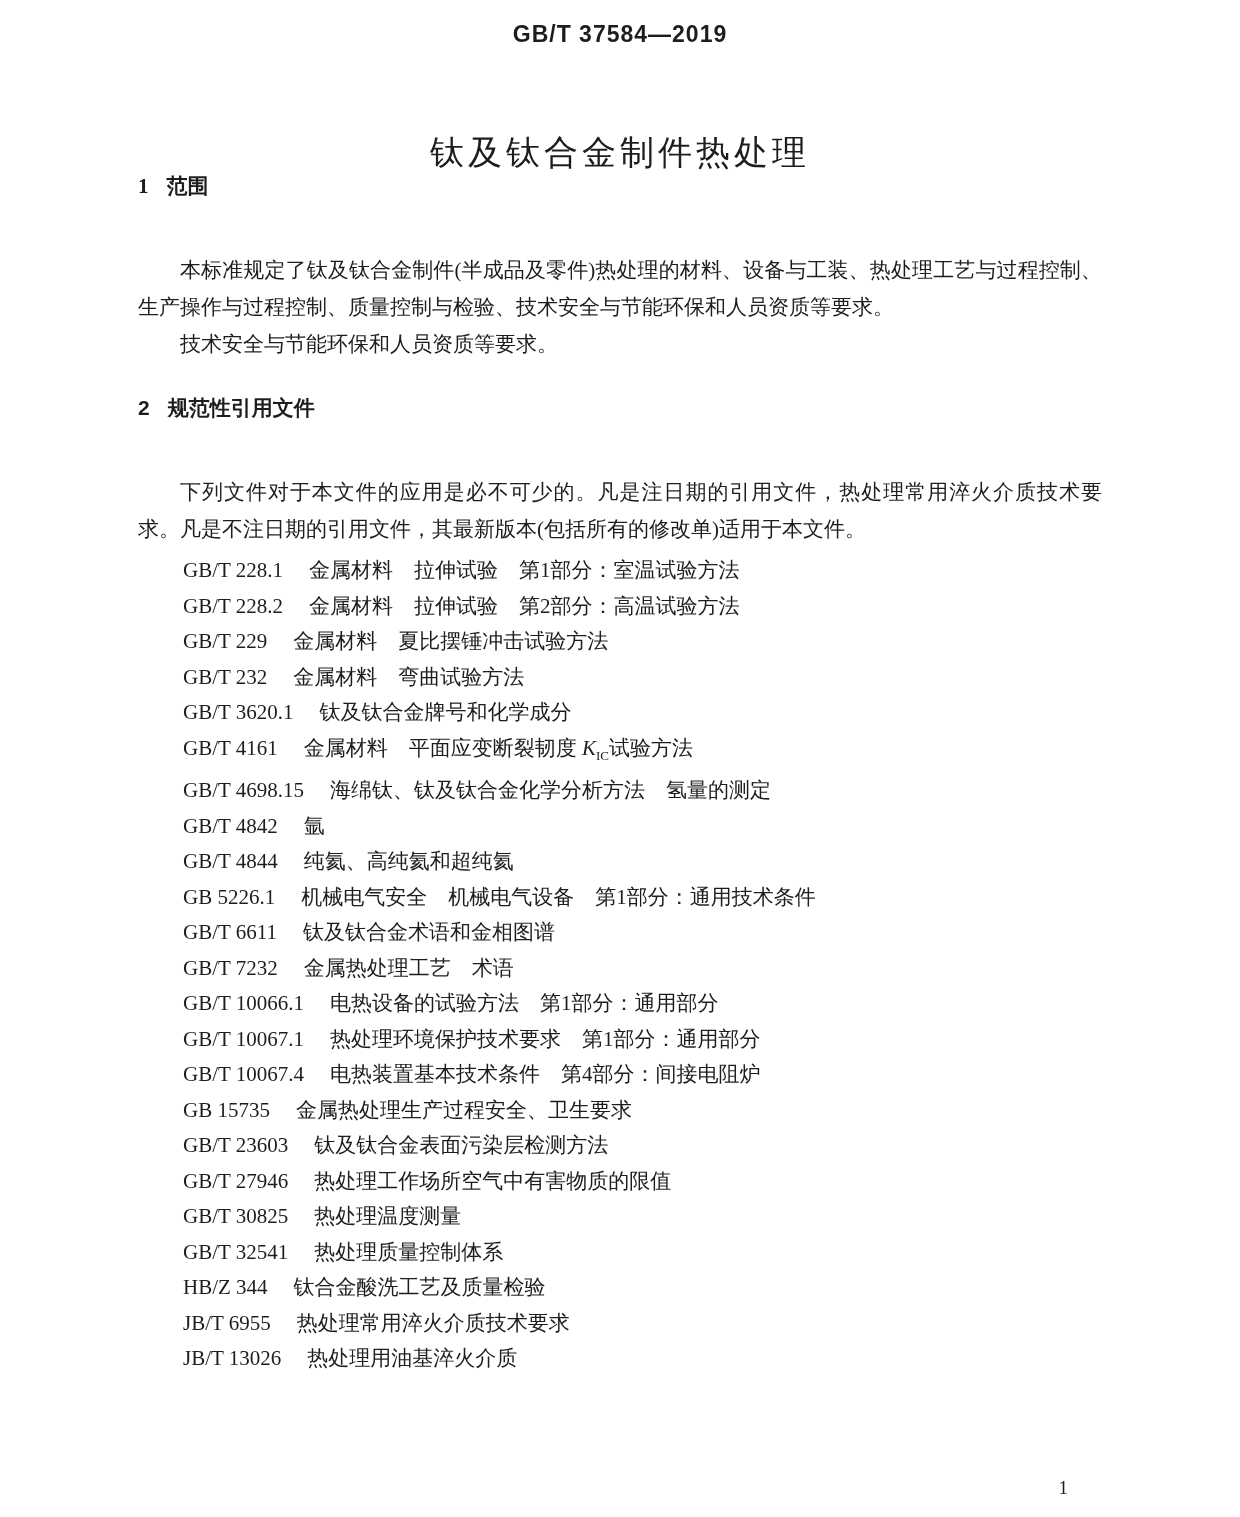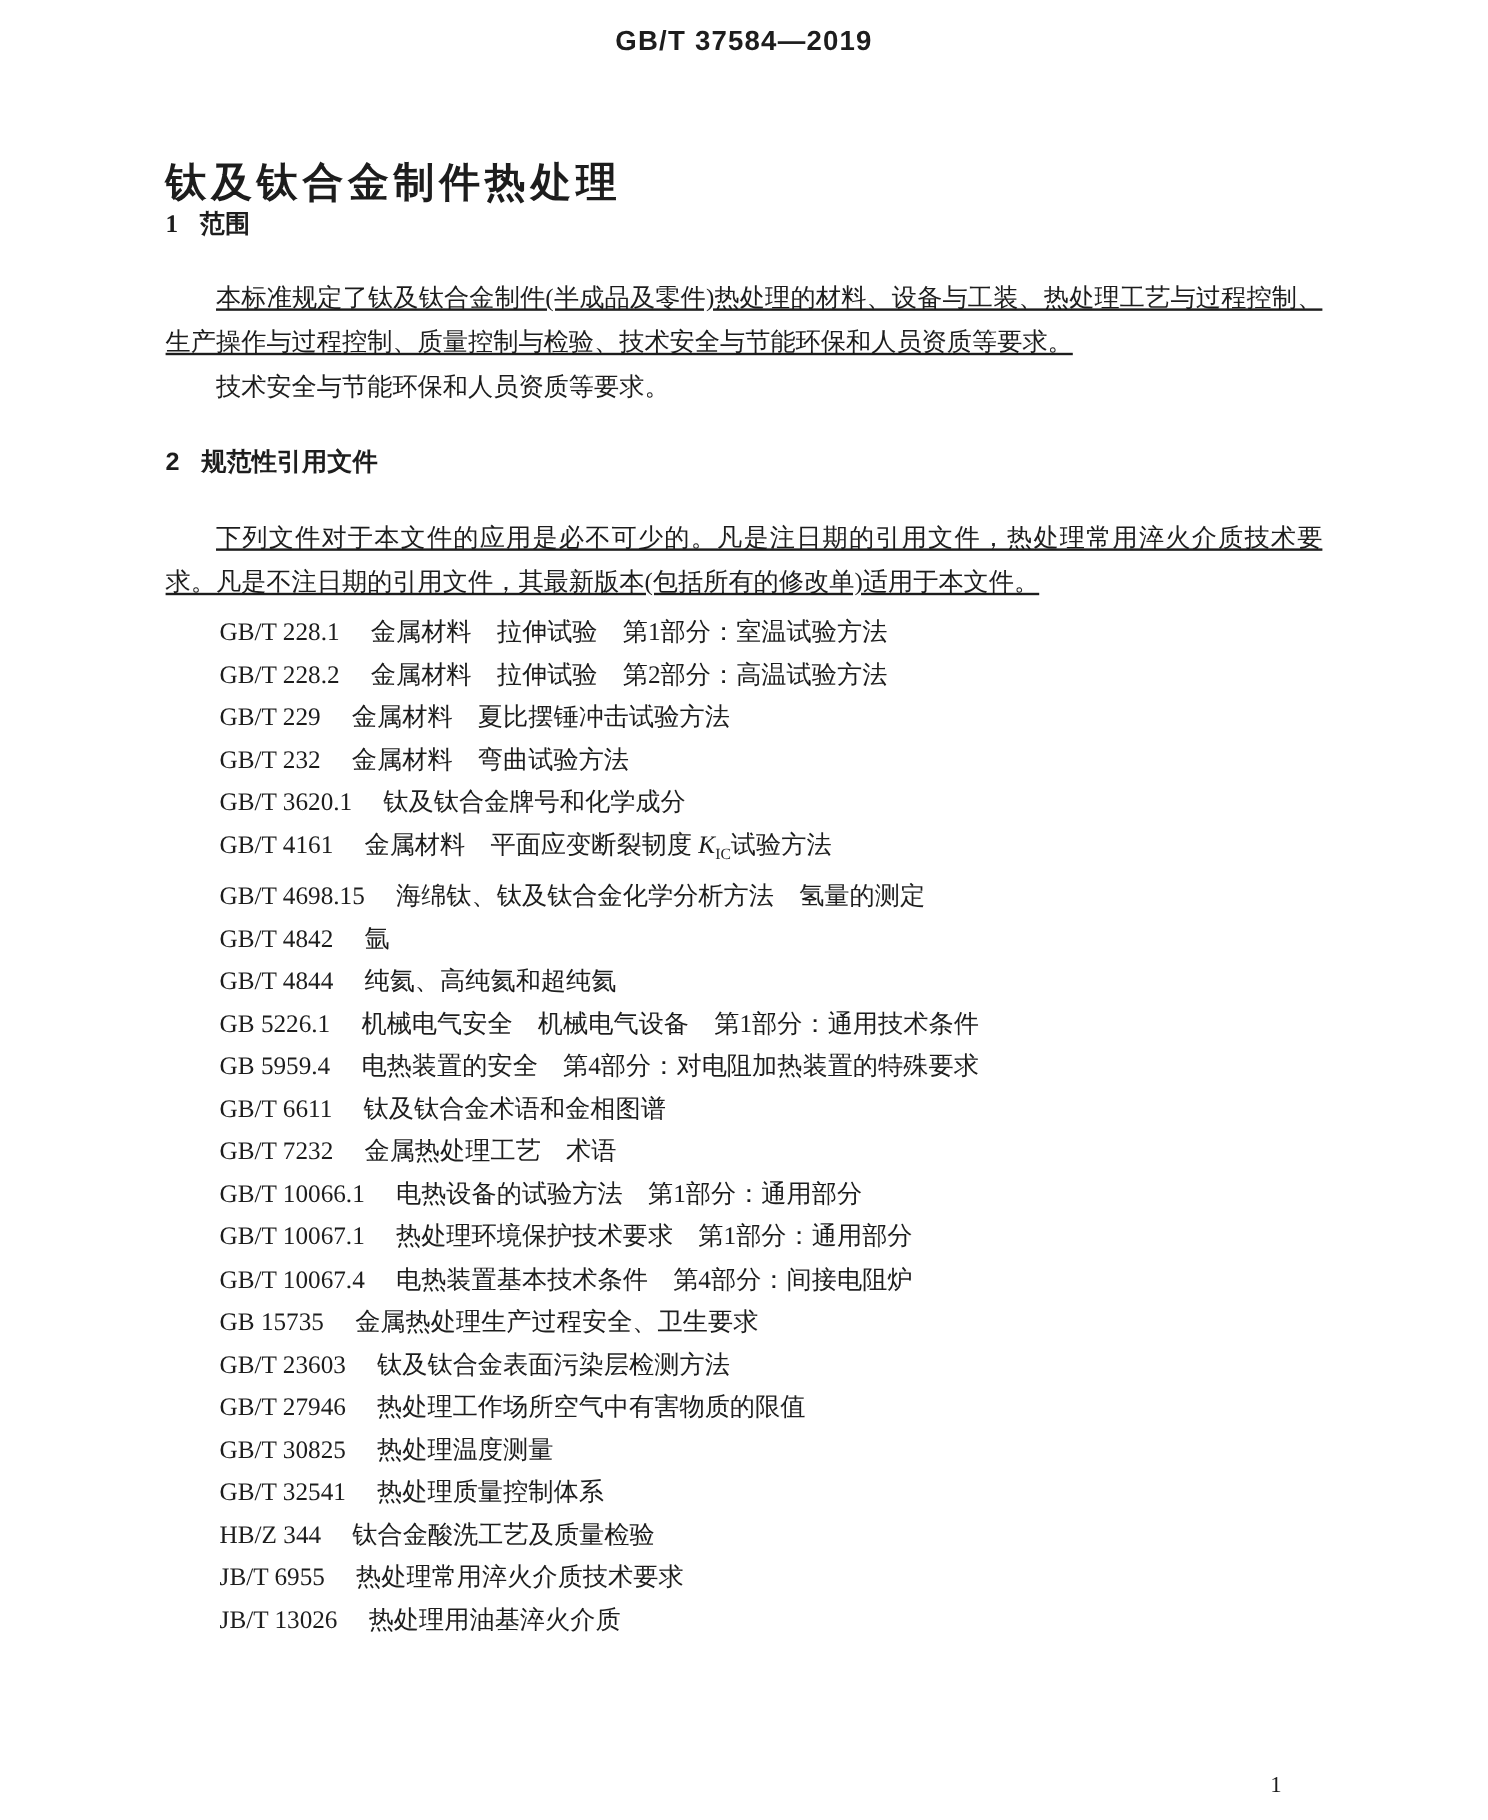--- a/index.html
+++ b/index.html
@@ -8,36 +8,36 @@
     margin:0 auto;overflow:hidden;color:#1d1d1d;
     font-family:"Liberation Serif","DejaVu Serif",serif;
   }
   .content{padding:0 138px;}
   .header-code{
     padding-top:20px;text-align:center;
     font-family:"Liberation Sans","DejaVu Sans",sans-serif;
     font-weight:700;font-size:23px;line-height:28px;letter-spacing:1px;
   }
   .doc-title{
-    margin:84px 0 0 0;text-align:left;
+    margin:84px 0 0 0;text-align:center;
     font-family:"Liberation Sans","DejaVu Sans",sans-serif;
-    font-weight:700;font-size:34px;line-height:40px;letter-spacing:4px;
+    font-weight:400;font-size:34px;line-height:40px;letter-spacing:4px;
   }
   .section-heading{
     font-family:"Liberation Sans","DejaVu Sans",sans-serif;
     font-weight:700;font-size:21px;line-height:28px;
   }
   .section-heading.sec1{font-family:Liberation Serif, serif;}
   .section-heading.sec2{margin-top:31px;}
   .sec-num{display:inline-block;margin-right:18px;}
   .body-para{
     margin:0;font-size:21px;line-height:37px;
     text-indent:2em;text-align:justify;
   }
-  .mt-para{margin-top:30px;text-decoration:underline;}
+  .mt-para{margin-top:52px;}
   .ref-list{margin-top:5px;padding-left:45px;}
   .ref-line{font-size:21px;line-height:35.5px;white-space:nowrap;}
   .ref-code{margin-right:26px;}
   .ref-kvar{font-family:"Liberation Serif","DejaVu Serif",serif;}
   .ref-sub{font-size:13px;letter-spacing:0;}
   .page-number{position:absolute;right:172px;top:1476px;font-size:19px;line-height:24px;}
 </style>
 </head>
 <body>
 
@@ -73,21 +73,20 @@
         <div class="ref-line"><span class="ref-code">GB/T 4161</span><span>金属材料 平面应变断裂韧度 </span><i class="ref-kvar">K</i><sub class="ref-sub">IC</sub><span>试验方法</span></div>
 
         <div class="ref-line"><span class="ref-code">GB/T 4698.15</span><span>海绵钛、钛及钛合金化学分析方法 氢量的测定</span></div>
 
         <div class="ref-line"><span class="ref-code">GB/T 4842</span><span>氩</span></div>
 
         <div class="ref-line"><span class="ref-code">GB/T 4844</span><span>纯氦、高纯氦和超纯氦</span></div>
 
         <div class="ref-line"><span class="ref-code">GB 5226.1</span><span>机械电气安全 机械电气设备 第1部分：通用技术条件</span></div>
 
-        <div class="ref-line"><span class="ref-code">GB 5959.4</span><span>电热装置的安全 第4部分：对电阻加热装置的特殊要求</span></div>
 
         <div class="ref-line"><span class="ref-code">GB/T 6611</span><span>钛及钛合金术语和金相图谱</span></div>
 
         <div class="ref-line"><span class="ref-code">GB/T 7232</span><span>金属热处理工艺 术语</span></div>
 
         <div class="ref-line"><span class="ref-code">GB/T 10066.1</span><span>电热设备的试验方法 第1部分：通用部分</span></div>
 
         <div class="ref-line"><span class="ref-code">GB/T 10067.1</span><span>热处理环境保护技术要求 第1部分：通用部分</span></div>
 
         <div class="ref-line"><span class="ref-code">GB/T 10067.4</span><span>电热装置基本技术条件 第4部分：间接电阻炉</span></div>

